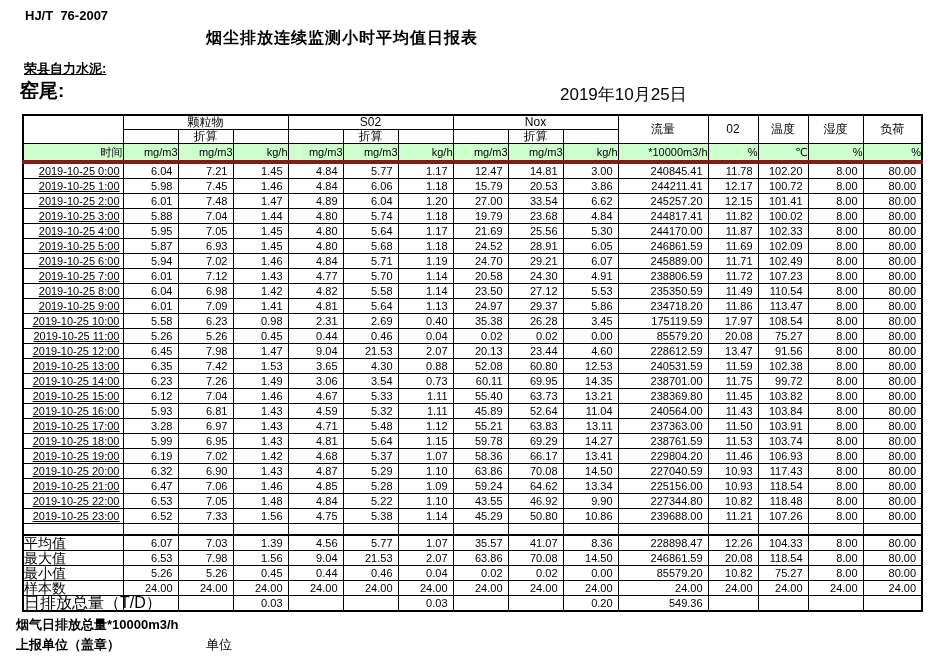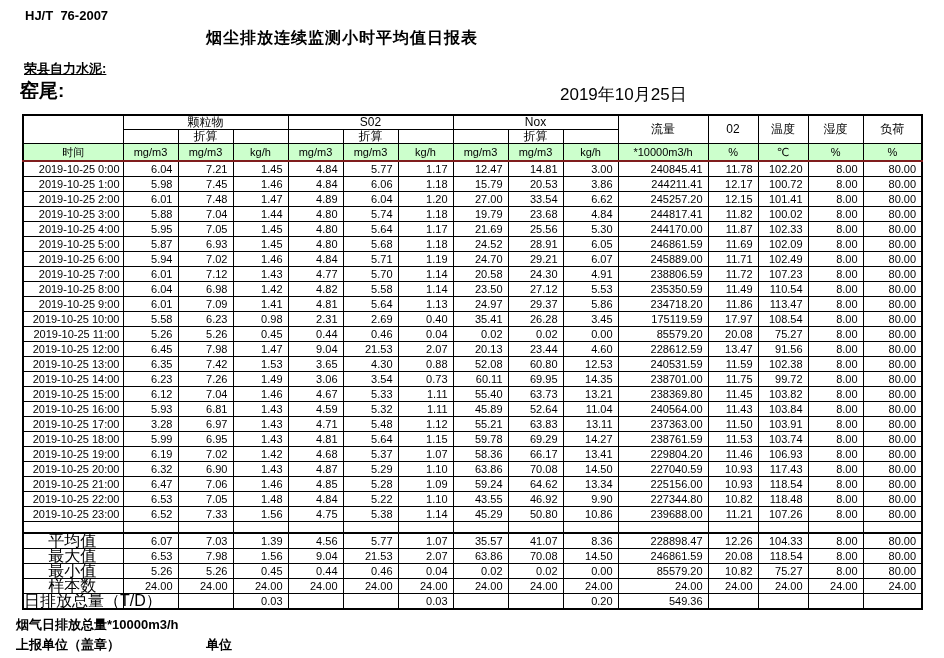--- a/index.html
+++ b/index.html
@@ -10,37 +10,38 @@
     color:#000; overflow:hidden;
   }
   .abs { position:absolute; white-space:pre; }
   .standard { left:25px; top:8px; font-size:13px; font-weight:bold; }
   .title { left:206px; top:28px; font-size:16px; font-weight:bold; letter-spacing:1px; }
   .company { left:24px; top:60px; font-size:13px; font-weight:bold;text-decoration:underline; }
   .location { left:20px; top:78px; font-size:19px; font-weight:bold; }
   .date { left:560px; top:83px; font-size:17px; }
   .footer-note { left:16px; top:616px; font-size:13px; font-weight:bold; }
   .footer-report { left:16px; top:636px; font-size:13px; font-weight:bold; }
-  .footer-unit { left:206px; top:636px; font-size:13px; font-weight:bold; }
+  .footer-unit { left:206px; top:636px; font-size:13px; font-weight:normal; }
 
   table.report {
     position:absolute; left:22px; top:114px; width:899px;
     border-collapse:collapse; table-layout:fixed;
     border:2px solid #000;
   }
   th, td { border:1px solid #000; overflow:hidden; white-space:nowrap; }
   thead th { font-weight:normal; text-align:center; font-size:12px; height:13px; line-height:13px;margin-top:24px; }
   tr.green th {
     background:var(--green,#ccffcc);
     font-size:11px; height:16px; line-height:16px;
-    border-bottom:2px solid #7f1d1d;
+    border-bottom:4px solid #7f1d1d;
+    text-align:right;
   }
   td.num  { text-align:right; font-size:11px; height:14px; line-height:14px; padding-right:5px; }
-  td.time { text-align:right; font-size:11px; height:14px; line-height:14px; padding-right:3px; }
-  td.label { text-align:center; font-size:16px; height:14px; line-height:14px; padding-right:2px; }
+  td.time { text-align:right; font-size:11px; height:14px; line-height:14px; padding-right:3px;text-decoration:underline; }
+  td.label { text-align:left; font-size:14px; height:14px; line-height:14px; padding-right:2px; }
   td.label-left { text-align:left; font-size:16px; height:14px; line-height:14px; overflow:visible; }
   tr.spacer td { height:11px; border-bottom:2px solid #000; }
 </style>
 </head>
 <body style="--green: #ccffcc;">
 
 <div class="abs standard">HJ/T  76-2007</div>
 <div class="abs title">烟尘排放连续监测小时平均值日报表</div>
 <div class="abs company">荣县自力水泥:</div>
 <div class="abs location">窑尾:</div>
@@ -277,21 +278,21 @@
         <td class="num">80.00</td>
       </tr>
       <tr>
         <td class="time">2019-10-25 10:00</td>
         <td class="num">5.58</td>
         <td class="num">6.23</td>
         <td class="num">0.98</td>
         <td class="num">2.31</td>
         <td class="num">2.69</td>
         <td class="num">0.40</td>
-        <td class="num">35.41</td>
+        <td class="num">35.38</td>
         <td class="num">26.28</td>
         <td class="num">3.45</td>
         <td class="num">175119.59</td>
         <td class="num">17.97</td>
         <td class="num">108.54</td>
         <td class="num">8.00</td>
         <td class="num">80.00</td>
       </tr>
       <tr>
         <td class="time">2019-10-25 11:00</td>

